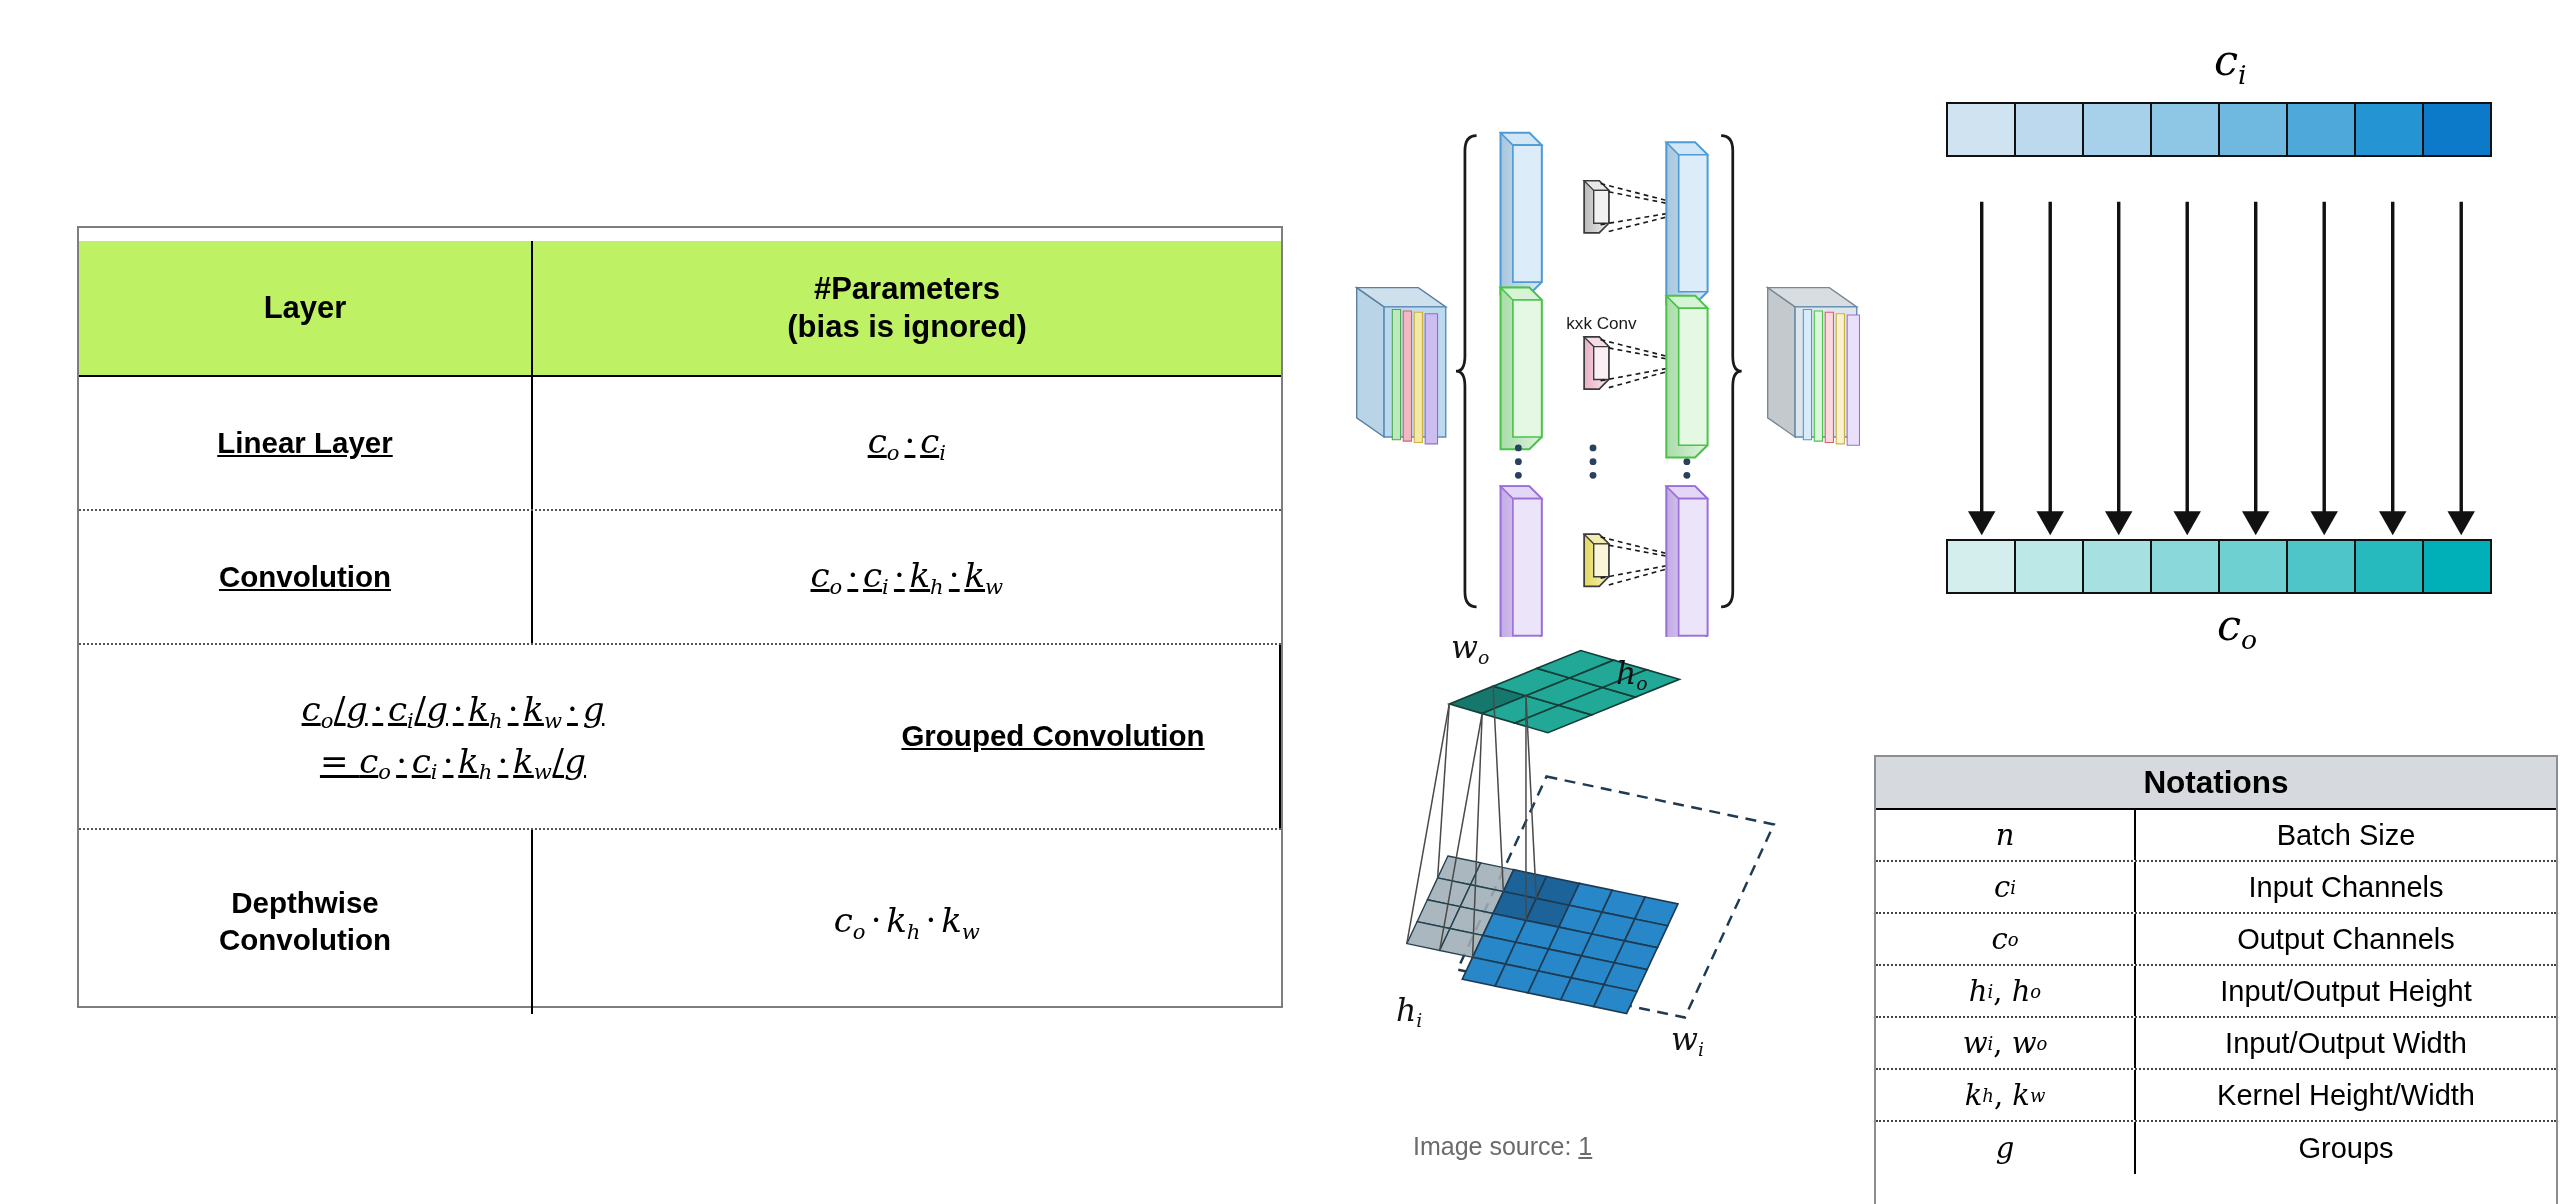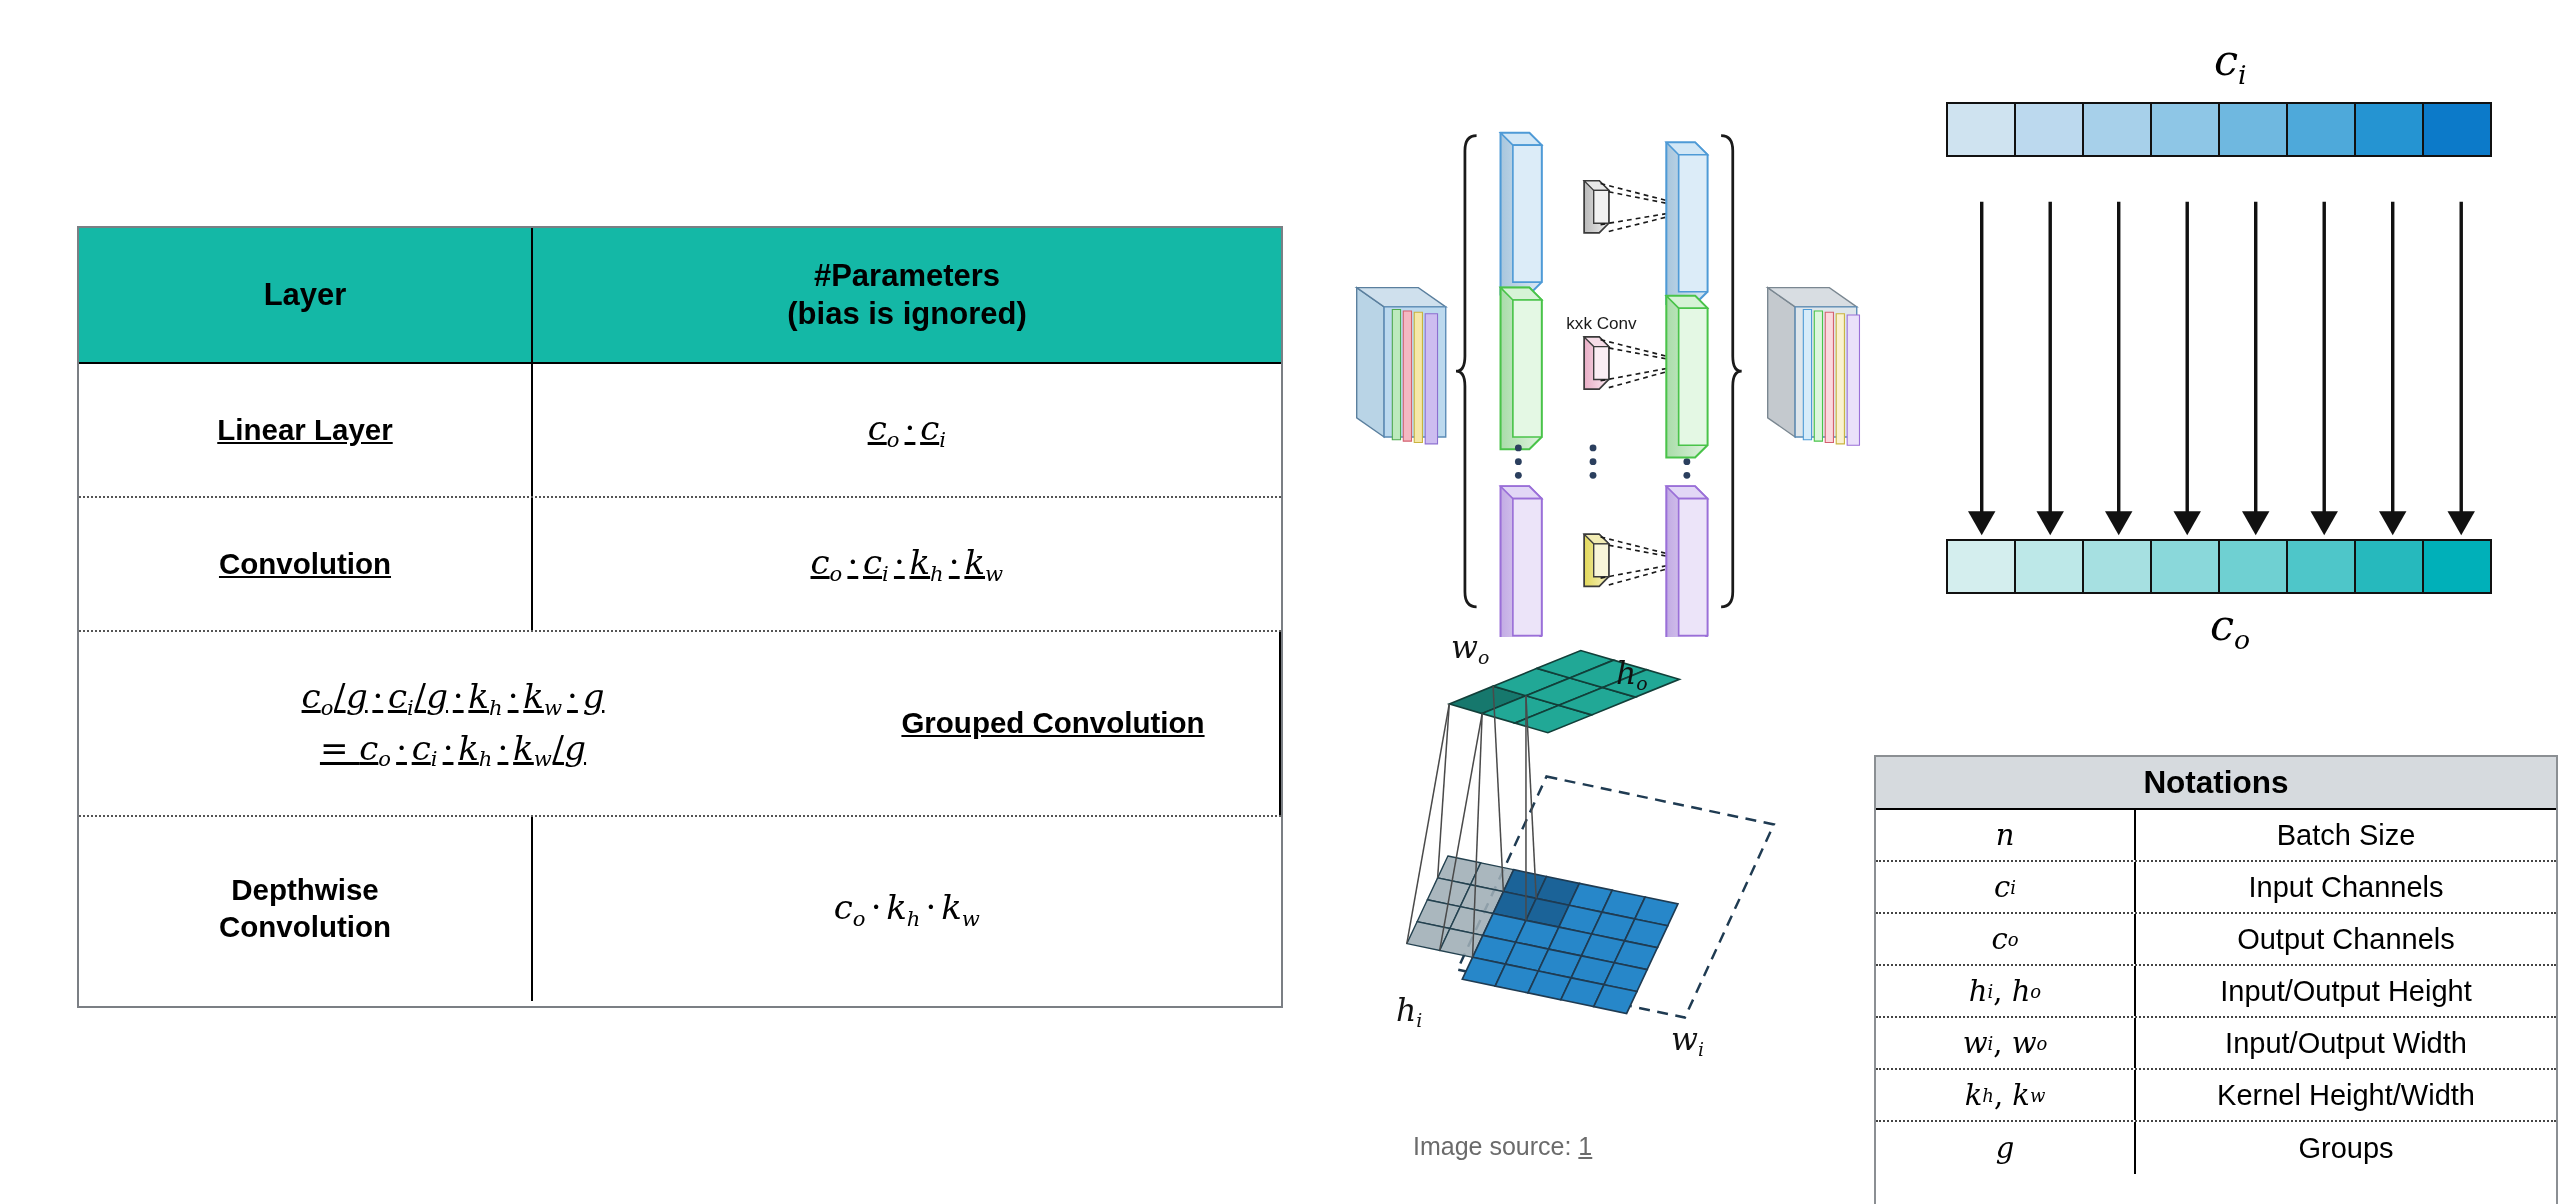--- a/index.html
+++ b/index.html
@@ -20,21 +20,21 @@
     box-sizing:border-box;
     background:#ffffff;
   }
   #param-table .ptrow{display:flex;width:100%;box-sizing:border-box;}
   #param-table .pcell{
     display:flex;align-items:center;justify-content:center;
     text-align:center;box-sizing:border-box;
   }
   .pcol-l{width:454px;flex:0 0 454px;border-right:2.1px solid #000;}
   .pcol-r{flex:1 1 auto;}
-  .hdr{background:#14b8a6;}
+  .hdr{background:#bef264;margin-top:13px;}
   .hdr .pcell{font-weight:bold;font-size:31px;color:#000;line-height:1.22;}
   .rowline{border-bottom:2.1px dotted #555;text-decoration:underline;}
   .hdrline{border-bottom:2.1px solid #000;}
   .lbl{font-weight:bold;font-size:29.5px;color:#000;line-height:1.25;}
   .formula{
     font-family:"DejaVu Serif", serif;
     font-style:italic;
     font-size:34px;
     color:#000;
     line-height:1.45;
@@ -90,21 +90,21 @@
   .bar .seg{width:66px;height:51px;border-right:2.1px solid #111;}
   .bar .seg:last-child{border-right:none;}
   #bar-ci{left:6.9px;top:75px;}
   #bar-co{left:6.9px;top:512px;}
   .bar-label{
     position:absolute;font-family:"DejaVu Serif", serif;font-style:italic;
     font-size:43px;color:#000;white-space:nowrap;
   }
   .bar-label .sub{font-size:0.62em;vertical-align:-0.32em;}
   #label-ci{left:275px;top:8.2px;}
-  #label-co{left:271px;top:573px;}
+  #label-co{left:278px;top:573px;}
   #arrow-layer{position:absolute;left:0;top:0;width:617px;height:685px;}
 
   
   #conv-diagram{left:1336px;top:89px;width:562px;height:548px;}
   #conv-diagram svg{display:block;}
   .kxk-text{
     font-family:"Liberation Sans", sans-serif;
     font-size:25px;fill:#1a1a1a;
   }
 

